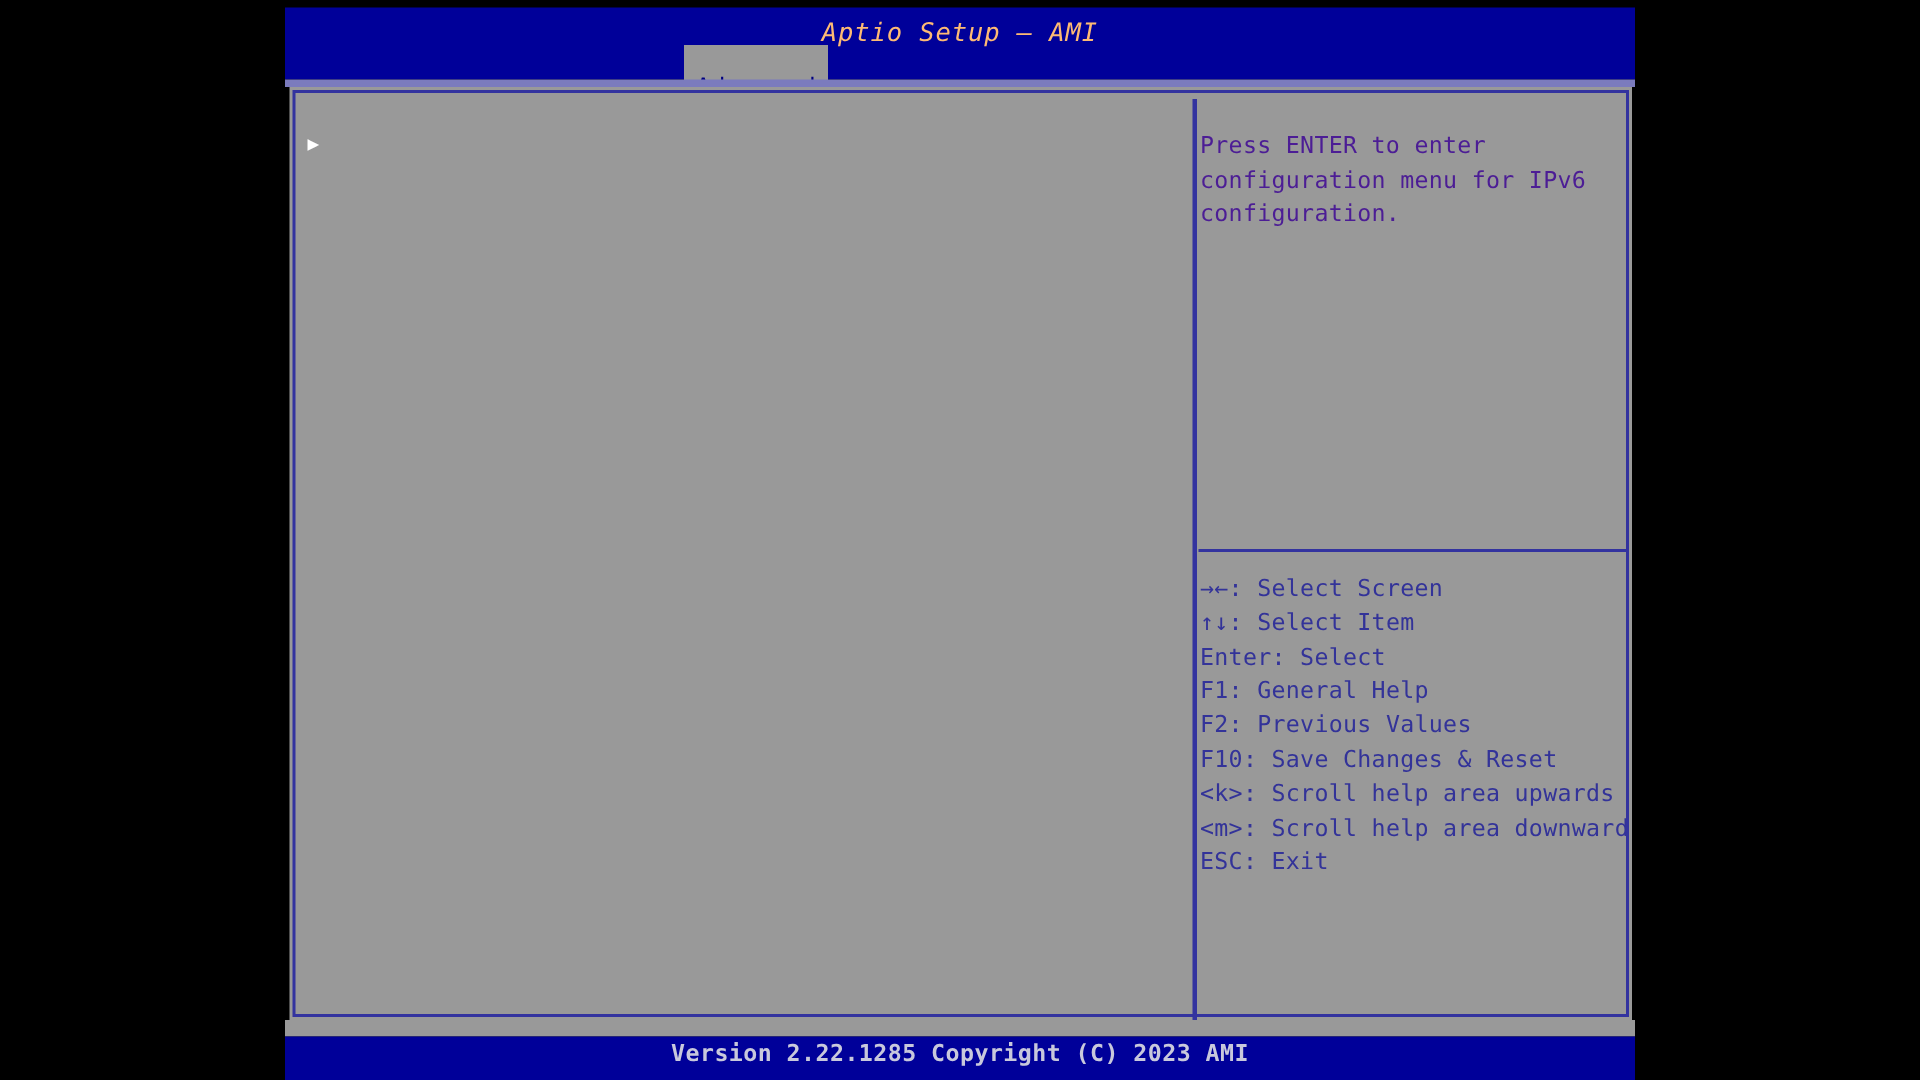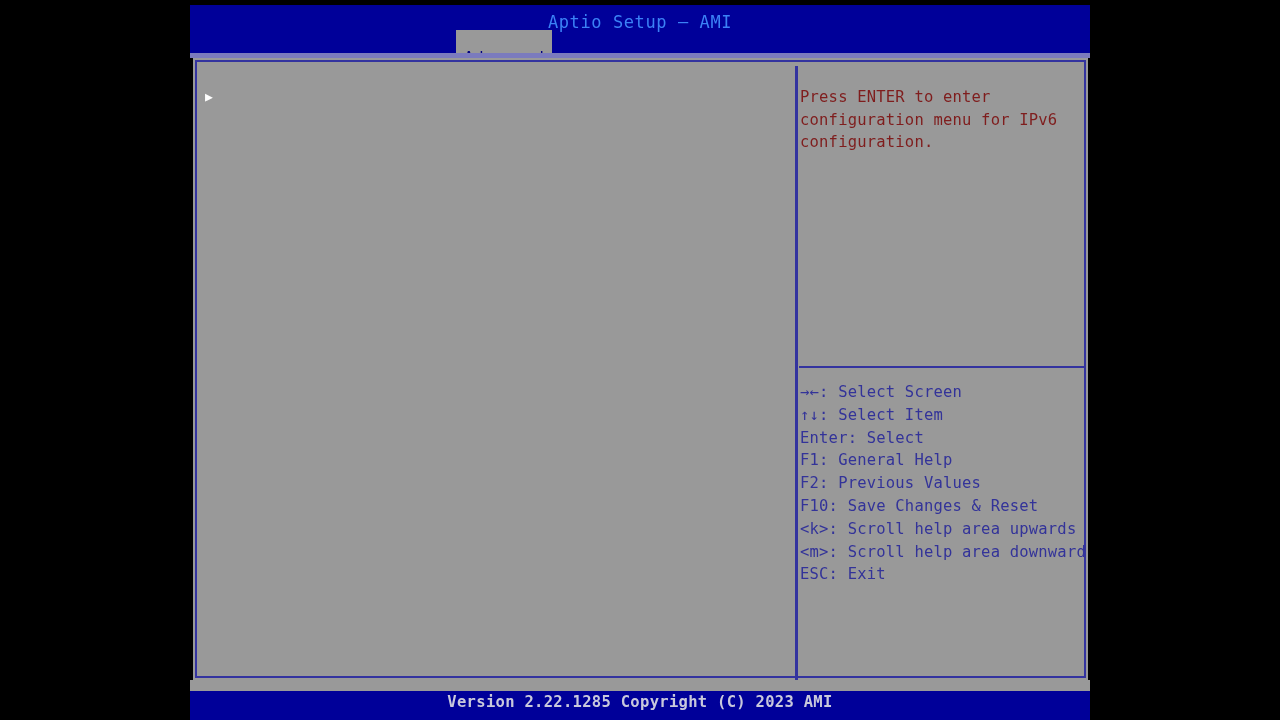--- a/index.html
+++ b/index.html
@@ -32,24 +32,25 @@
     width: 900px;
     height: 48px;
     background: #000099;
   }
   .header-title {
     position: absolute;
     left: 0;
     top: 7px;
     width: 900px;
     text-align: center;
-    color: #3b82f6;
+    color: #fdba74;
     font-size: 17px;
     letter-spacing: 0.6px;
     white-space: pre;
+    font-style: italic;
   }
   .tab-strip {
     position: absolute;
     left: 0;
     top: 30px;
     width: 900px;
     height: 23px;
   }
   .tab-active {
     position: absolute;
@@ -146,21 +147,21 @@
     width: 286px;
     height: 614px;
     box-sizing: border-box;
     overflow: hidden;
   }
   .help-text {
     position: absolute;
     left: 2px;
     top: 20px;
     width: 282px;
-    color: #7f1d1d;
+    color: #4c1d95;
     font-size: 15.5px;
     line-height: 22.6px;
     letter-spacing: 0.2px;
     white-space: pre-wrap;
   }
   .h-divider {
     position: absolute;
     left: 1px;
     top: 300px;
     width: 288px;

